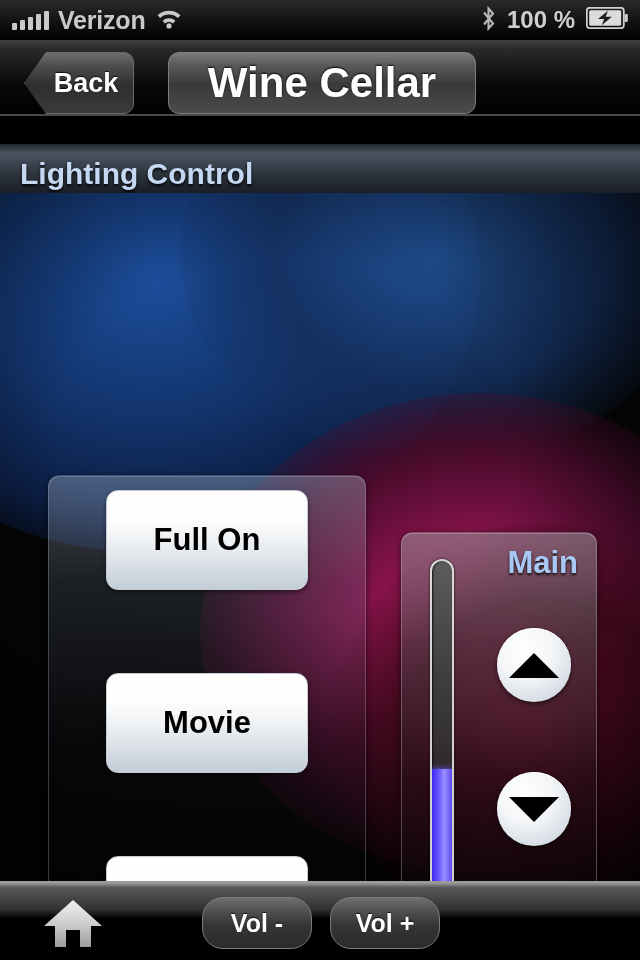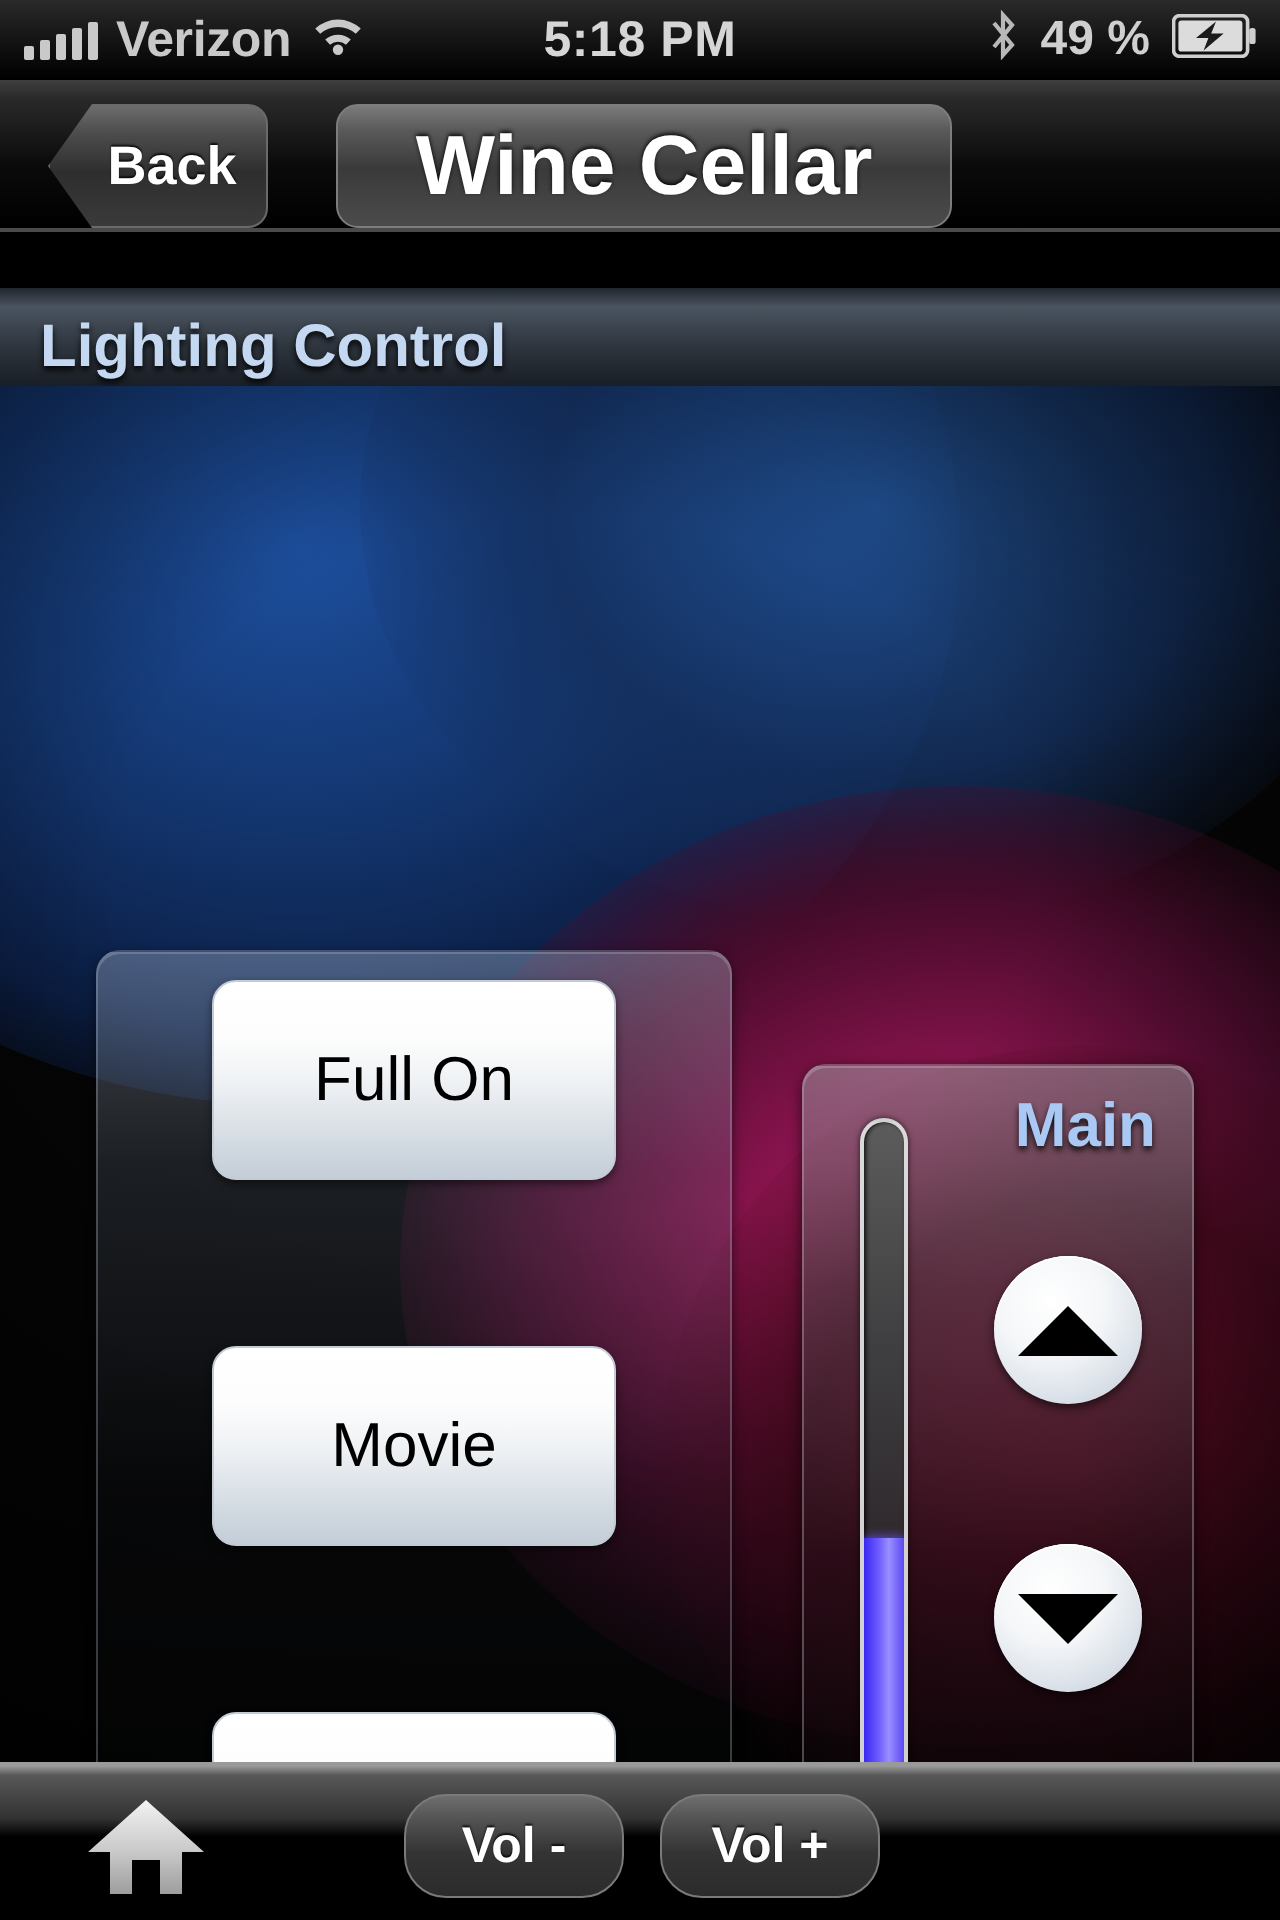--- a/index.html
+++ b/index.html
@@ -105,21 +105,21 @@
     border:1px solid rgba(180,190,205,.30);
     box-shadow:0 2px 6px rgba(0,0,0,.55), inset 0 1px 0 rgba(255,255,255,.18);
     padding:14px 0;
     display:flex; flex-direction:column; align-items:center; justify-content:space-between;
   }
   .scenebtn{
     width:202px; height:100px; border-radius:12px;
     background:linear-gradient(to bottom,#ffffff 0%,#fdfdfd 28%,#eef1f4 52%,#cfd7df 86%,#c4ced8 100%);
     border:1px solid #c3ccd5;
     box-shadow:0 2px 4px rgba(0,0,0,.5), inset 0 1px 0 #fff;
-    color:#000; font-size:31px; font-weight:normal;
+    color:#000; font-size:31px; font-weight:bold;
     display:flex; align-items:center; justify-content:center;
   }
 
   
   .dimmer{
     position:absolute; left:401px; top:339px; width:196px; height:396px;
     border-radius:12px;
     background:linear-gradient(to bottom, rgba(160,162,166,.52) 0%, rgba(96,98,104,.40) 28%,
                rgba(40,30,36,.26) 62%, rgba(16,6,12,.18) 100%);
     border:1px solid rgba(190,185,190,.38);
@@ -189,28 +189,27 @@
     </span>
     <span class="carrier">Verizon</span>
     <span>
       <svg width="28" height="21" viewBox="0 0 28 21">
         <path d="M14 20.5a2.6 2.6 0 100-5.2 2.6 2.6 0 000 5.2z" fill="#c9c9c9"></path>
         <path d="M7.6 12.8a9.6 9.6 0 0112.8 0l-2.4 2.6a6.1 6.1 0 00-8 0z" fill="#c9c9c9"></path>
         <path d="M2.6 7.2a17 17 0 0122.8 0l-2.5 2.7a13.4 13.4 0 00-17.8 0z" fill="#c9c9c9"></path>
       </svg>
     </span>
   </div>
-  <div class="sb-center">5:18 PM</div>
   <div class="sb-right">
     <span>
       <svg width="15" height="25" viewBox="0 0 15 25">
         <path d="M3 6.5l9 11-4.5 5V2.5l4.5 5-9 11" fill="none" stroke="#b8b8b8" stroke-width="2.1"></path>
       </svg>
     </span>
-    <span class="pct">49 %</span>
+    <span class="pct">100 %</span>
     <span>
       <svg width="42" height="22" viewBox="0 0 42 22">
         <rect x="0.8" y="0.8" width="37" height="20.4" rx="3" fill="none" stroke="#cfcfcf" stroke-width="1.8"></rect>
         <rect x="3.2" y="3.2" width="32" height="15.6" rx="1.6" fill="#dcdcdc"></rect>
         <rect x="38.6" y="7" width="3.2" height="8" rx="1.3" fill="#cfcfcf"></rect>
         <path d="M22 3.8l-10 8.2h6.2l-2.4 6.2 10-8.4h-6.2z" fill="#1b1b1b"></path>
       </svg>
     </span>
   </div>
 </div>

